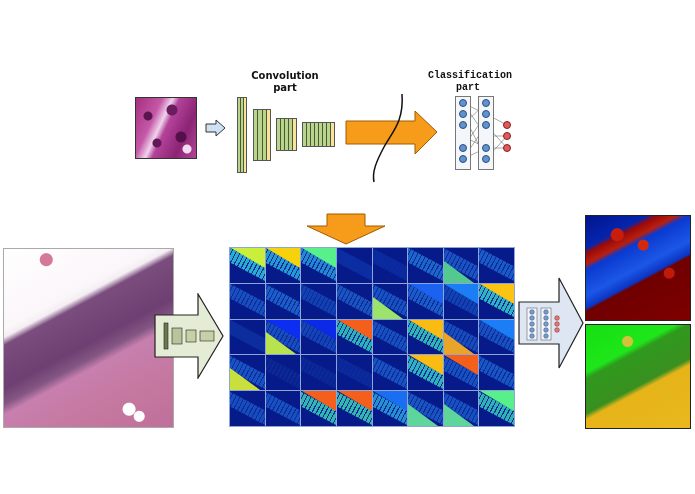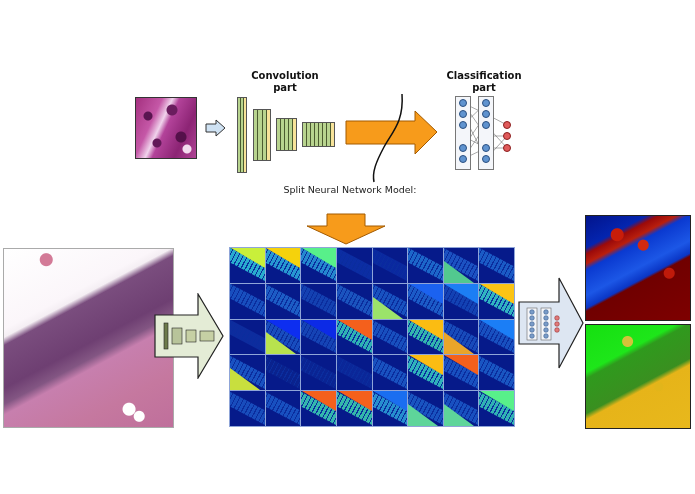--- a/index.html
+++ b/index.html
@@ -117,21 +117,21 @@
     <span></span>
   </div>
 
 <svg class="abs" style="left:345px; top:110px;" width="95" height="45" viewBox="0 0 95 45">
   <path class="orange" d="M1 11 H70 V1 L92 22 L70 44 V34 H1 Z"></path>
 </svg>
 <svg class="abs" style="left:362px; top:92px;" width="50" height="92" viewBox="0 0 50 92">
   <path d="M40 2 C 42 30, 30 40, 22 55 C 14 70, 10 80, 12 90" fill="none" stroke="#111" stroke-width="1.5"></path>
 </svg>
 
-<div class="abs label-bold" style="left:444px; top:70px; width:80px;">
+<div class="abs label-bold" style="left:428px; top:70px; width:80px;font-family:Liberation Mono, monospace;">
   <div>Classification</div>
   <div>part</div>
 </div>
 
 <div class="abs" style="left:453px; top:96px; width:70px; height:76px;">
   <svg style="position:absolute;left:0;top:0" width="70" height="76">
     <g stroke="#555" stroke-width="0.5">
       <line x1="10" y1="7" x2="33" y2="40"></line>
         <line x1="10" y1="18" x2="33" y2="63"></line>
         <line x1="10" y1="29" x2="33" y2="7"></line>
@@ -158,21 +158,20 @@
   <div class="node" style="left:29px; top:14px;"></div>
   <div class="node" style="left:29px; top:25px;"></div>
   <div class="node" style="left:29px; top:48px;"></div>
   <div class="node" style="left:29px; top:59px;"></div>
   <div class="node out" style="left:50px; top:25px;"></div>
   <div class="node out" style="left:50px; top:36px;"></div>
   <div class="node out" style="left:50px; top:48px;"></div>
 </div>
 
 <div class="abs caption" style="left:230px; top:184px; width:240px;">
-  <div>Split Neural Network Model:</div>
 </div>
 
 <svg class="abs" style="left:305px; top:213px;" width="82" height="32" viewBox="0 0 82 32">
   <path class="orange" d="M22 1 H60 V13 H80 L41 31 L2 13 H22 Z"></path>
 </svg>
 
 <div class="abs wsi" style="left:3px; top:248px; width:171px; height:180px;"></div>
 
 <svg class="abs" style="left:153px; top:293px;" width="72" height="86" viewBox="0 0 72 86">
   <path class="big-arrow-fill" d="M2 22 H45 V1 L70 43 L45 85 V64 H2 Z"></path>

